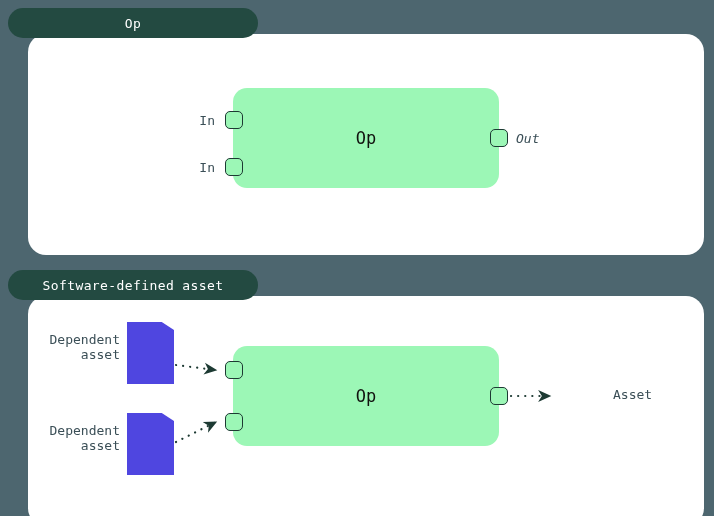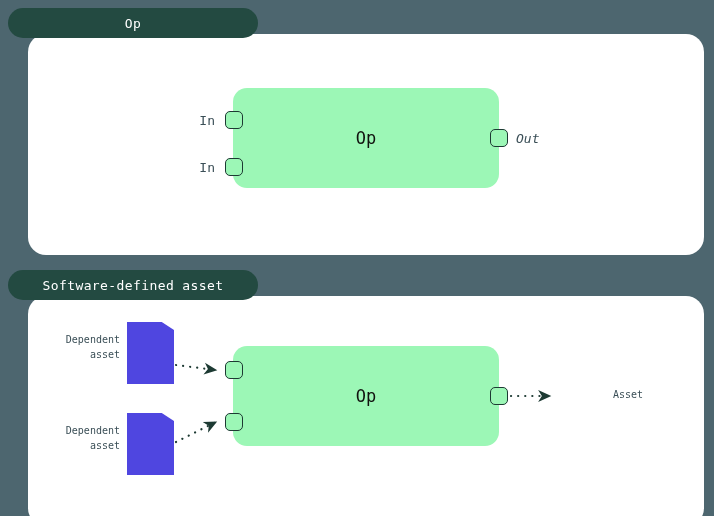--- a/index.html
+++ b/index.html
@@ -102,21 +102,21 @@
     position: absolute;
     width: 47px;
     height: 62px;
     background: #4f46e0;
     z-index: 4;
     clip-path: polygon(0 0, 74% 0, 100% 13%, 100% 100%, 0 100%);
   }
 
   .asset-label {
     position: absolute;
-    font-size: 10px;
+    font-size: 13px;
     color: #3b4f57;
     line-height: 15px;
     white-space: pre;
     z-index: 4;
   }
   .asset-label.right-align { text-align: right; }
 
   
   .edge {
     position: absolute;

